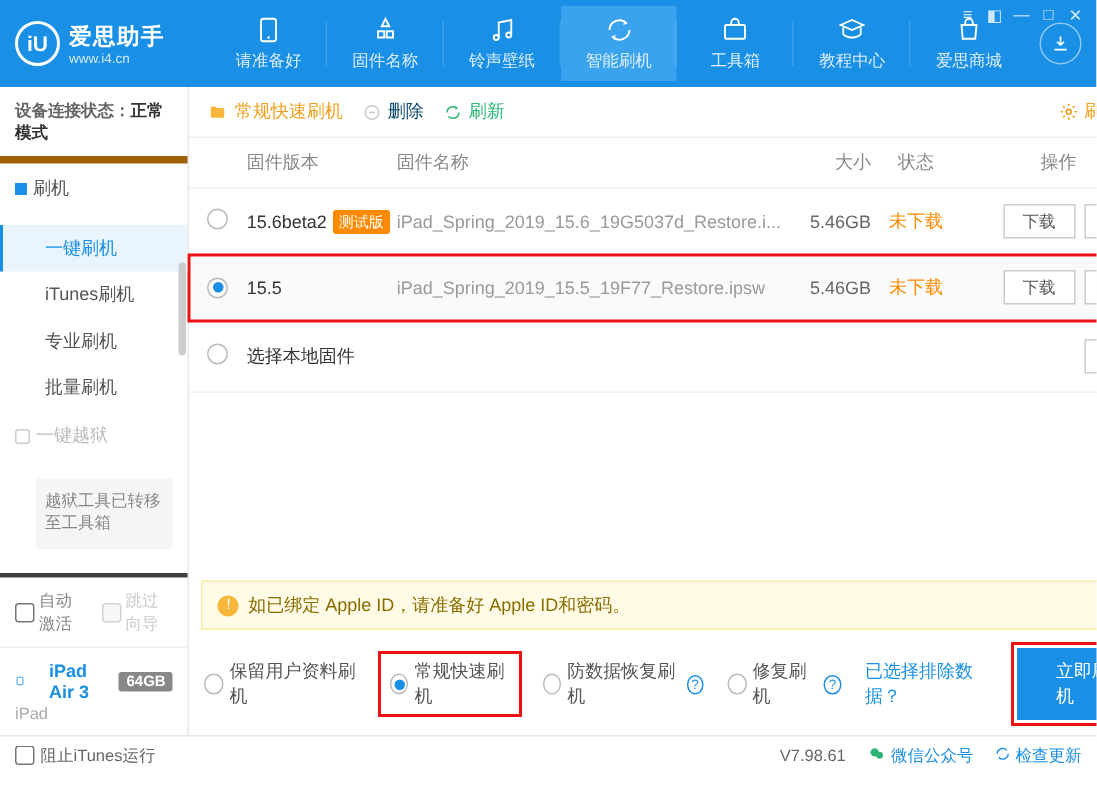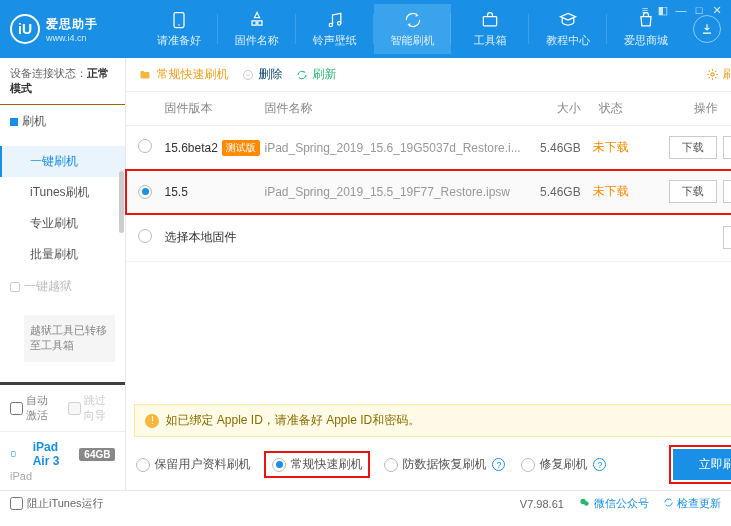--- a/index.html
+++ b/index.html
@@ -1,35 +1,35 @@
 <!DOCTYPE html>
 <html><head>
 <meta charset="utf-8">
 <style>
 * { margin: 0; padding: 0; box-sizing: border-box; font-family: "Microsoft YaHei", Arial, sans-serif; }
 body { width: 731px; height: 526px; background: #fff; font-size: 12px; color: #333; overflow: hidden; }
 
 .titlebar { height: 58px; background: linear-gradient(#1a8fe6, #1a8fe6); display: flex; align-items: center; padding: 0 10px; color: #fff; }
 .logo-wrap { display: flex; align-items: center; gap: 6px; width: 130px; }
 .logo-circle { width: 30px; height: 30px; border: 2px solid #fff; border-radius: 50%; display: flex; align-items: center; justify-content: center; font-weight: bold; font-size: 14px; }
-.logo-text .cn { font-size: 12px; font-weight: bold; letter-spacing: 1px; }
+.logo-text .cn { font-size: 15px; font-weight: bold; letter-spacing: 1px; }
 .logo-text .en { font-size: 9px; opacity: .8; }
 .nav { display: flex; flex: 1; }
 .nav-item { flex: 1; text-align: center; padding: 6px 0; cursor: pointer; color: #dbeeff; font-size: 11px; position: relative; }
 .nav-item.active { background: #3aa3ee; }
 .nav-item .ico { display: block; margin: 0 auto 3px; width: 20px; height: 20px; }
 .nav-item:after { content: ""; position: absolute; right: 0; top: 10px; bottom: 10px; width: 1px; background: rgba(255,255,255,.15); }
 .nav-item:last-child:after { display: none; }
 .circle-btn { width: 28px; height: 28px; border: 1px solid rgba(255,255,255,.5); border-radius: 50%; display: flex; align-items: center; justify-content: center; margin-left: 8px; color: #fff; cursor: pointer; }
 .win-ctrls { position: absolute; right: 6px; top: 3px; display: flex; gap: 2px; }
 .win-ctrls span { width: 16px; height: 14px; display: flex; align-items: center; justify-content: center; color: #cfe8fb; font-size: 11px; cursor: pointer; }
 
 .body-wrap { display: flex; height: 432px; }
 .sidebar { width: 150px; border-right: 1px solid #e7e7e7; display: flex; flex-direction: column; }
-.conn-status { padding: 8px 10px; font-size: 11px; color: #666; border-bottom: 1px solid #a16207; }
+.conn-status { padding: 8px 10px; font-size: 11px; color: #666; border-bottom: 5px solid #a16207; font-weight: bold; }
 .conn-status b { color: #333; }
 .side-scroll { flex: 1; overflow: hidden; position: relative; }
 .side-group-hdr { padding: 8px 10px 16px; color: #555; font-size: 12px; display: flex; align-items: center; gap: 4px; cursor: pointer; }
 .side-group-hdr .sq { width: 8px; height: 8px; background: #1a8fe6; }
 .side-item { padding: 7px 10px 7px 30px; color: #555; cursor: pointer; font-size: 12px; }
 .side-item.active { background: #e9f4fd; color: #1a8fe6; border-left: 2px solid #1a8fe6; padding-left: 28px; }
 .side-note { margin: 4px 10px 6px 24px; background: #f5f5f5; padding: 8px 6px; font-size: 11px; color: #888; line-height: 1.4; }
 .side-auto { padding: 8px 10px; border-top: 3px solid #404040; font-size: 11px; color: #888; display: flex; gap: 10px; }
 .side-auto label { display: flex; gap: 3px; align-items: center; }
 .device-block { border-top: 1px solid #eee; padding: 8px 10px; }
@@ -282,20 +282,21 @@
       <div class="opt">
           <span class="radio"></span>
           <span>防数据恢复刷机</span>
           <span class="qm">?</span>
         </div>
       <div class="opt">
           <span class="radio"></span>
           <span>修复刷机</span>
           <span class="qm">?</span>
         </div>
+      <span class="link">已选择排除数据？</span>
       <div class="flash-btn">立即刷机</div>
     </div>
   </div>
 </div>
 
 <div class="footer">
   <label class="chk">
       <input type="checkbox" style="">
       <span>阻止iTunes运行</span>
     </label>

